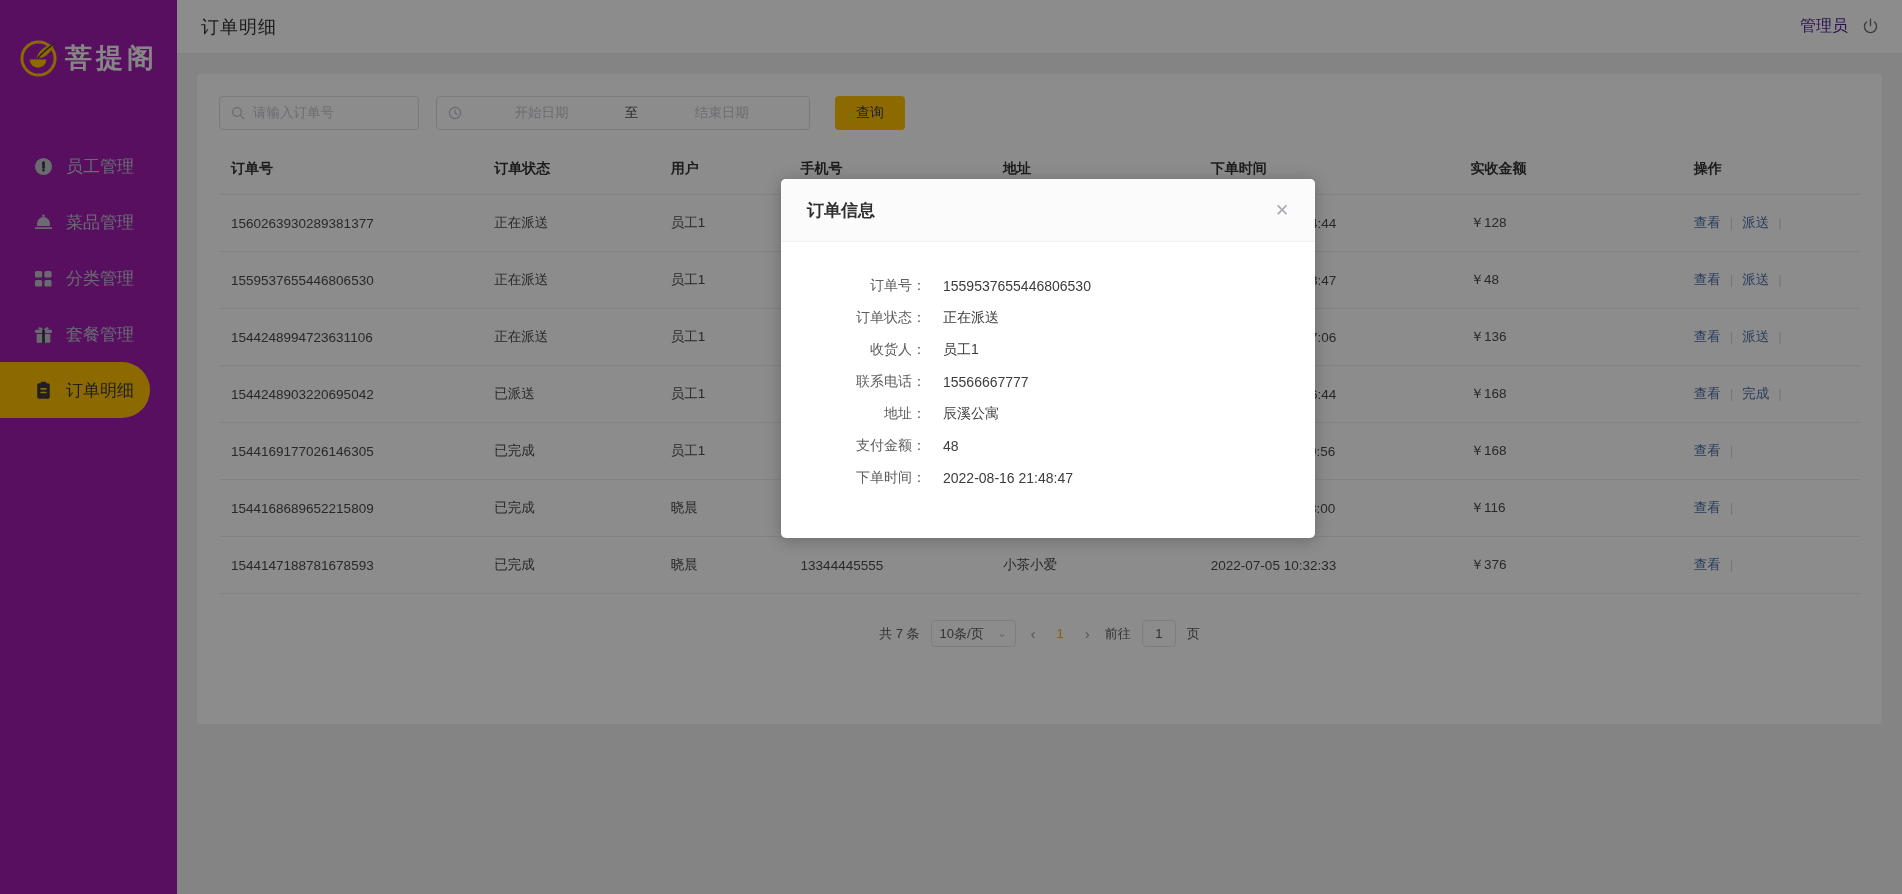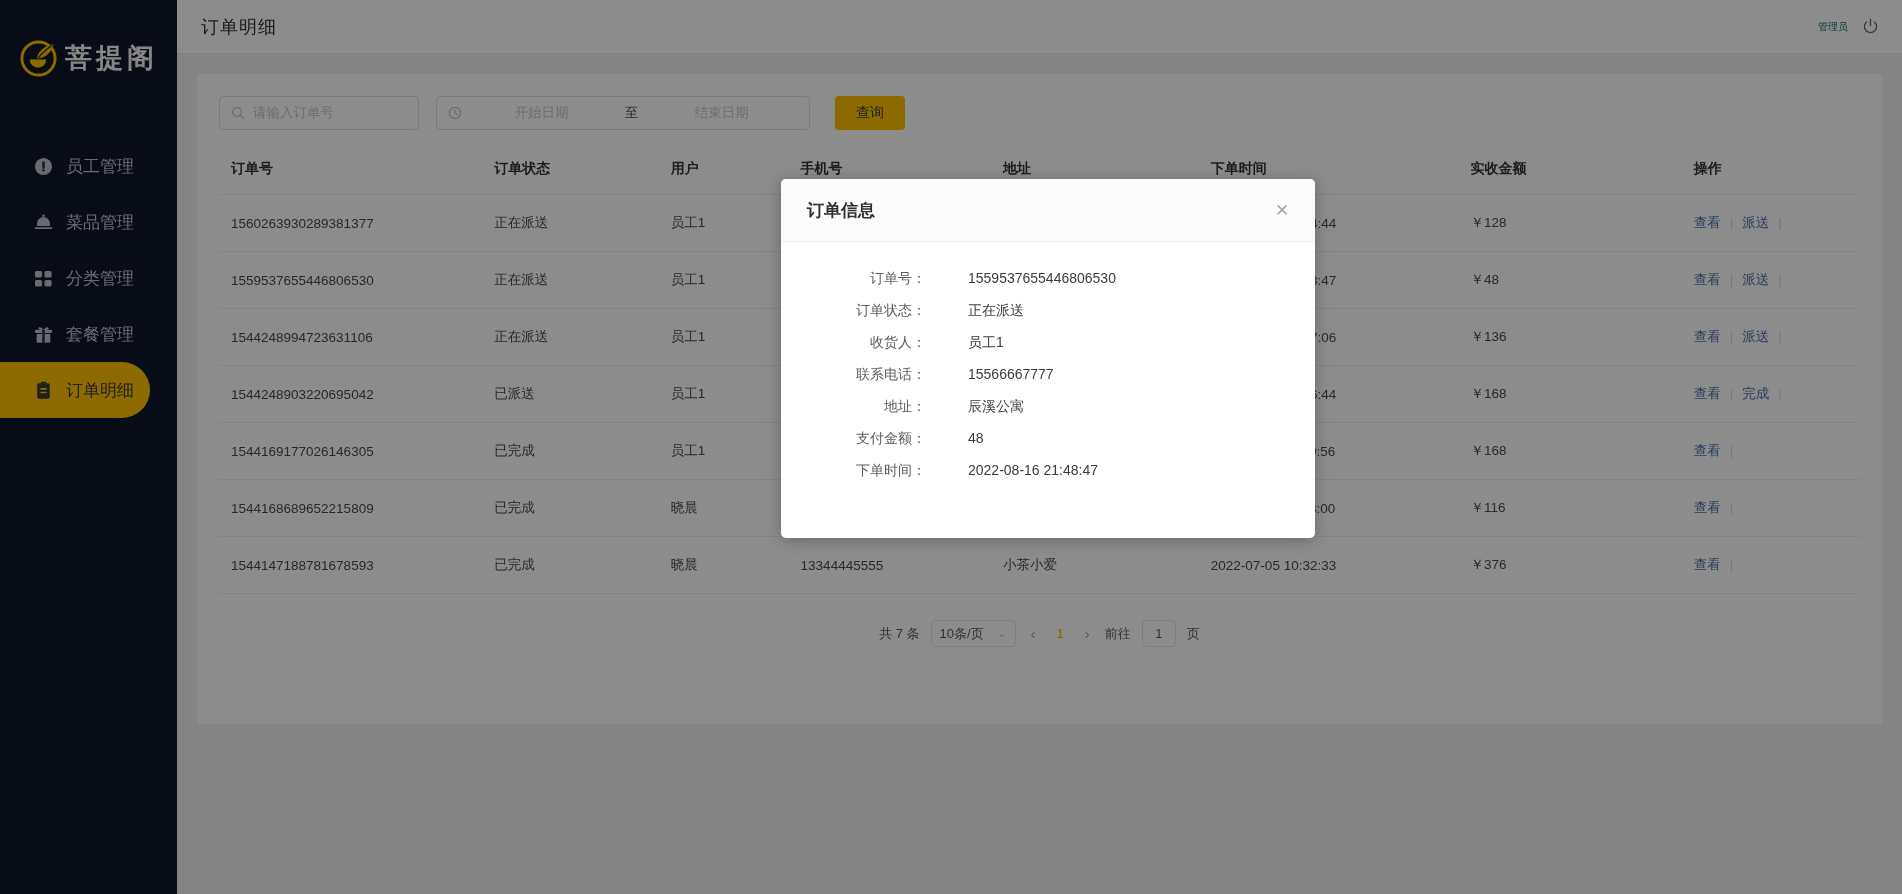--- a/index.html
+++ b/index.html
@@ -5,21 +5,21 @@
   * { box-sizing: border-box; margin: 0; padding: 0; }
   html, body {
     width: 1902px; height: 894px;
     font-family: "Liberation Sans", "DejaVu Sans", sans-serif;
     background: #f0f0f0; overflow: hidden;
   }
   #app { position: relative; width: 1902px; height: 894px; display: flex; }
 
   
   .sidebar {
-    width: 177px; height: 894px; background: #0f172a;
+    width: 177px; height: 894px; background: #a21caf;
     flex: 0 0 177px; position: relative; z-index: 5;
   }
   .brand {
     height: 98px; display: flex; align-items: center;
     justify-content: center; gap: 7px; padding-top: 18px;
   }
   .brand-logo { width: 39px; height: 39px; flex: 0 0 39px; position: relative; }
   .brand-text {
     font-size: 27px; color: #f5f5f5; letter-spacing: 4px;
     font-weight: 600; line-height: 1;
@@ -44,21 +44,21 @@
 
   
   .main { flex: 1; height: 894px; display: flex; flex-direction: column; background: #f0f0f0; }
   .topbar {
     height: 54px; background: #fff; display: flex; align-items: center;
     justify-content: space-between; padding: 0 22px 0 24px;
     border-bottom: 1px solid #ececec; flex: 0 0 54px;
   }
   .page-title { font-size: 18px; color: #333; letter-spacing: 1px; }
   .topbar-right { display: flex; align-items: center; gap: 13px; }
-  .admin-name { font-size: 10px; color: #0f766e; text-align: center; }
+  .admin-name { font-size: 16px; color: #4c1d95; text-align: center; }
   .power-icon { width: 19px; height: 19px; display: block; }
 
   .content-wrap { flex: 1; padding: 20px; overflow: hidden; }
   .panel {
     background: #fff; border-radius: 3px; padding: 22px 22px 0 22px;
     min-height: 650px;
   }
 
   
   .filters { display: flex; align-items: center; gap: 17px; margin-bottom: 18px; }
@@ -135,21 +135,21 @@
     display: flex; align-items: center; padding: 0 22px 0 26px;
     justify-content: space-between;
   }
   .modal-title { font-size: 17px; color: #2f2f2f; font-weight: 600; }
   .modal-close {
     width: 22px; height: 22px; border: none; background: transparent;
     cursor: pointer; color: #a8abb2; font-size: 17px; line-height: 1;
     display: flex; align-items: center; justify-content: center;
   }
   .modal-body { padding: 28px 0 44px 0; }
-  .m-row { display: flex; height: 32px; gap: 25px; }
+  .m-row { display: flex; align-items: center; height: 32px; }
   .m-label {
     width: 162px; text-align: right; padding-right: 17px;
     font-size: 14px; color: #5d5d5d;
   }
   .m-value { font-size: 14px; color: #3c3c3c; }
 </style>
 </head>
 <body>
 
 <div id="app">

